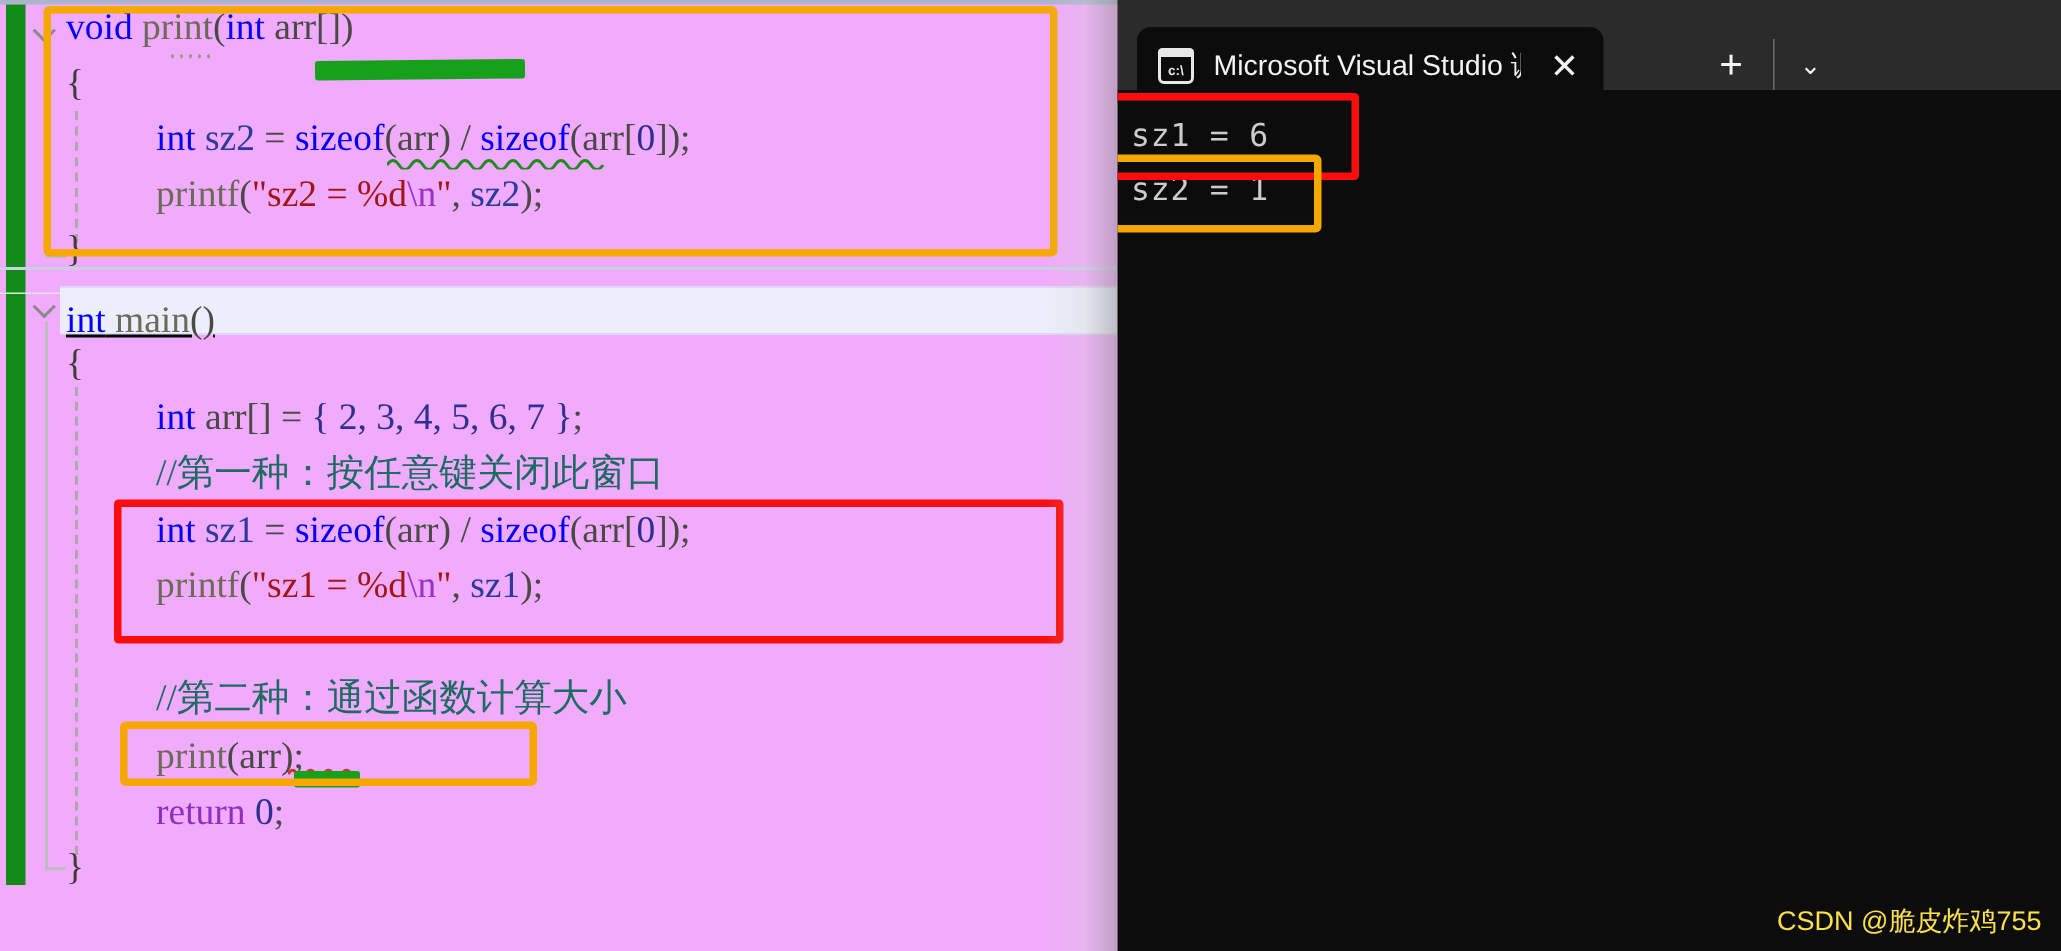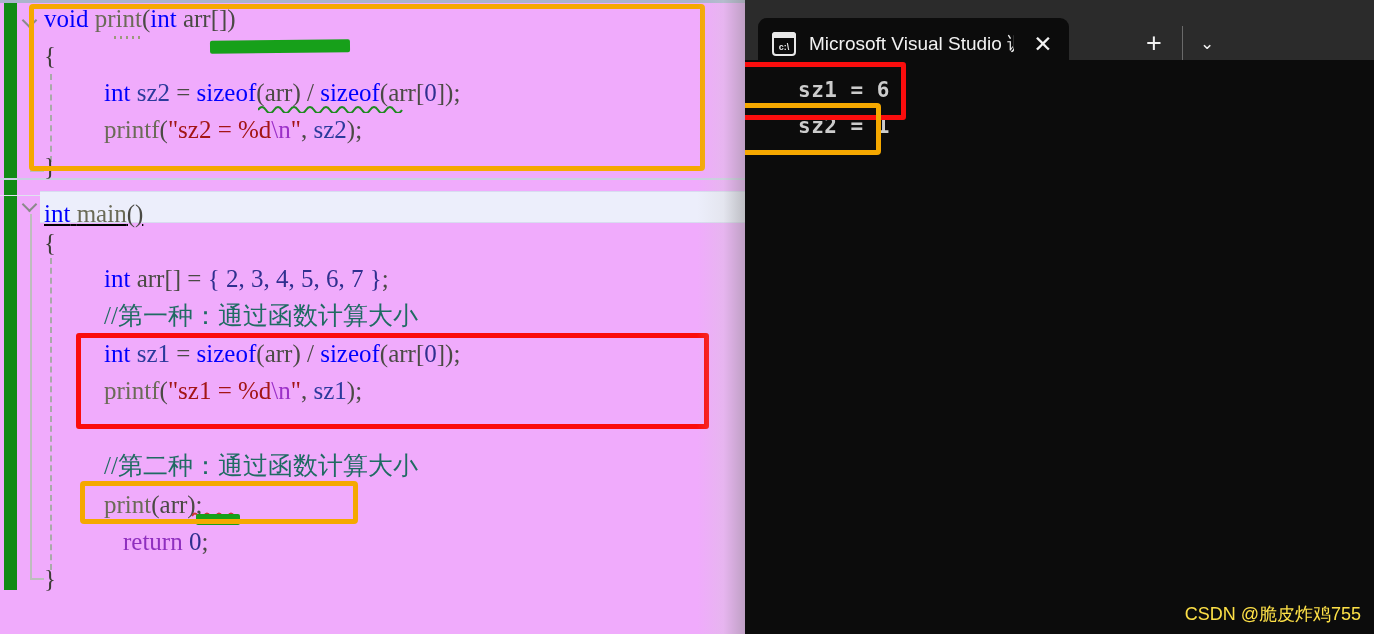--- a/index.html
+++ b/index.html
@@ -59,21 +59,21 @@
   }
 
   
   .kw   { color: #0000ff; }           
   .id   { color: #4a4a44; }           
   .fn   { color: #6b6b57; }           
   .var  { color: #2b3a9c; }           
   .str  { color: #a31515; }           
   .esc  { color: #9b30c8; }           
   .num  { color: #2f2f8f; }           
-  .ret  { color: #8f2fbf; margin-left: 19px; }           
+  .ret  { color: #8f2fbf; }           
   .cmt  { color: #1f6b62; }           
   .brace{ color: #3c3c35; }
 
   
   .fold {
     position: absolute; left: 22px; width: 18px; height: 18px;
   }
   .fold::before {
     content: ""; position: absolute; left: 2px; top: 3px;
     width: 9px; height: 9px;
@@ -175,21 +175,21 @@
     background: #0c0c0c;
     padding: 12px 0 0 9px;
   }
   .term-line {
     color: #cccccc;
     font-family: "DejaVu Sans Mono", "Liberation Mono", monospace;
     font-size: 21px; line-height: 36px;
     white-space: pre;
     letter-spacing: 0.5px;
   }
-  .term-line.bold { font-weight: bold; margin-left: 44px; }
+  .term-line.bold { font-weight: normal; }
   .term-gap { height: 24px; }
   .watermark {
     position: absolute; right: 13px; bottom: 8px;
     color: #fde047; font-size: 18px;
     font-family: "Liberation Sans", sans-serif;
   }
 </style>
 </head>
 <body>
 
@@ -235,21 +235,21 @@
       
       <div class="ln" style="top:195px;text-decoration:underline;"><span class="kw">int</span><span> </span><span class="fn">main</span><span class="id">()</span></div>
 
       
       <div class="ln" style="top:224px;"><span class="brace">{</span></div>
 
       
       <div class="ln" style="top:260px; left:104px;"><span class="kw">int</span><span> </span><span class="id">arr</span><span class="id">[] = </span><span class="num">{ 2, 3, 4, 5, 6, 7 }</span><span class="id">;</span></div>
 
       
-      <div class="ln" style="top:297px; left:104px;"><span class="cmt">//第一种：通过函数计算大小</span></div>
+      <div class="ln" style="top:297px; left:104px;"><span class="cmt">//第一种：按任意键关闭此窗口</span></div>
 
       
       <div class="ln" style="top:335px; left:104px;"><span class="kw">int</span><span> </span><span class="var">sz1</span><span class="id"> = </span><span class="kw">sizeof</span><span class="id">(</span><span class="id">arr</span><span class="id">) / </span><span class="kw">sizeof</span><span class="id">(</span><span class="id">arr</span><span class="id">[</span><span class="num">0</span><span class="id">]);</span></div>
 
       
       <div class="ln" style="top:372px; left:104px;"><span class="fn">printf</span><span class="id">(</span><span class="str">"sz1 = %d</span><span class="esc">\n</span><span class="str">"</span><span class="id">, </span><span class="var">sz1</span><span class="id">);</span></div>
 
       
       <div class="ln" style="top:447px; left:104px;"><span class="cmt">//第二种：通过函数计算大小</span></div>
 

